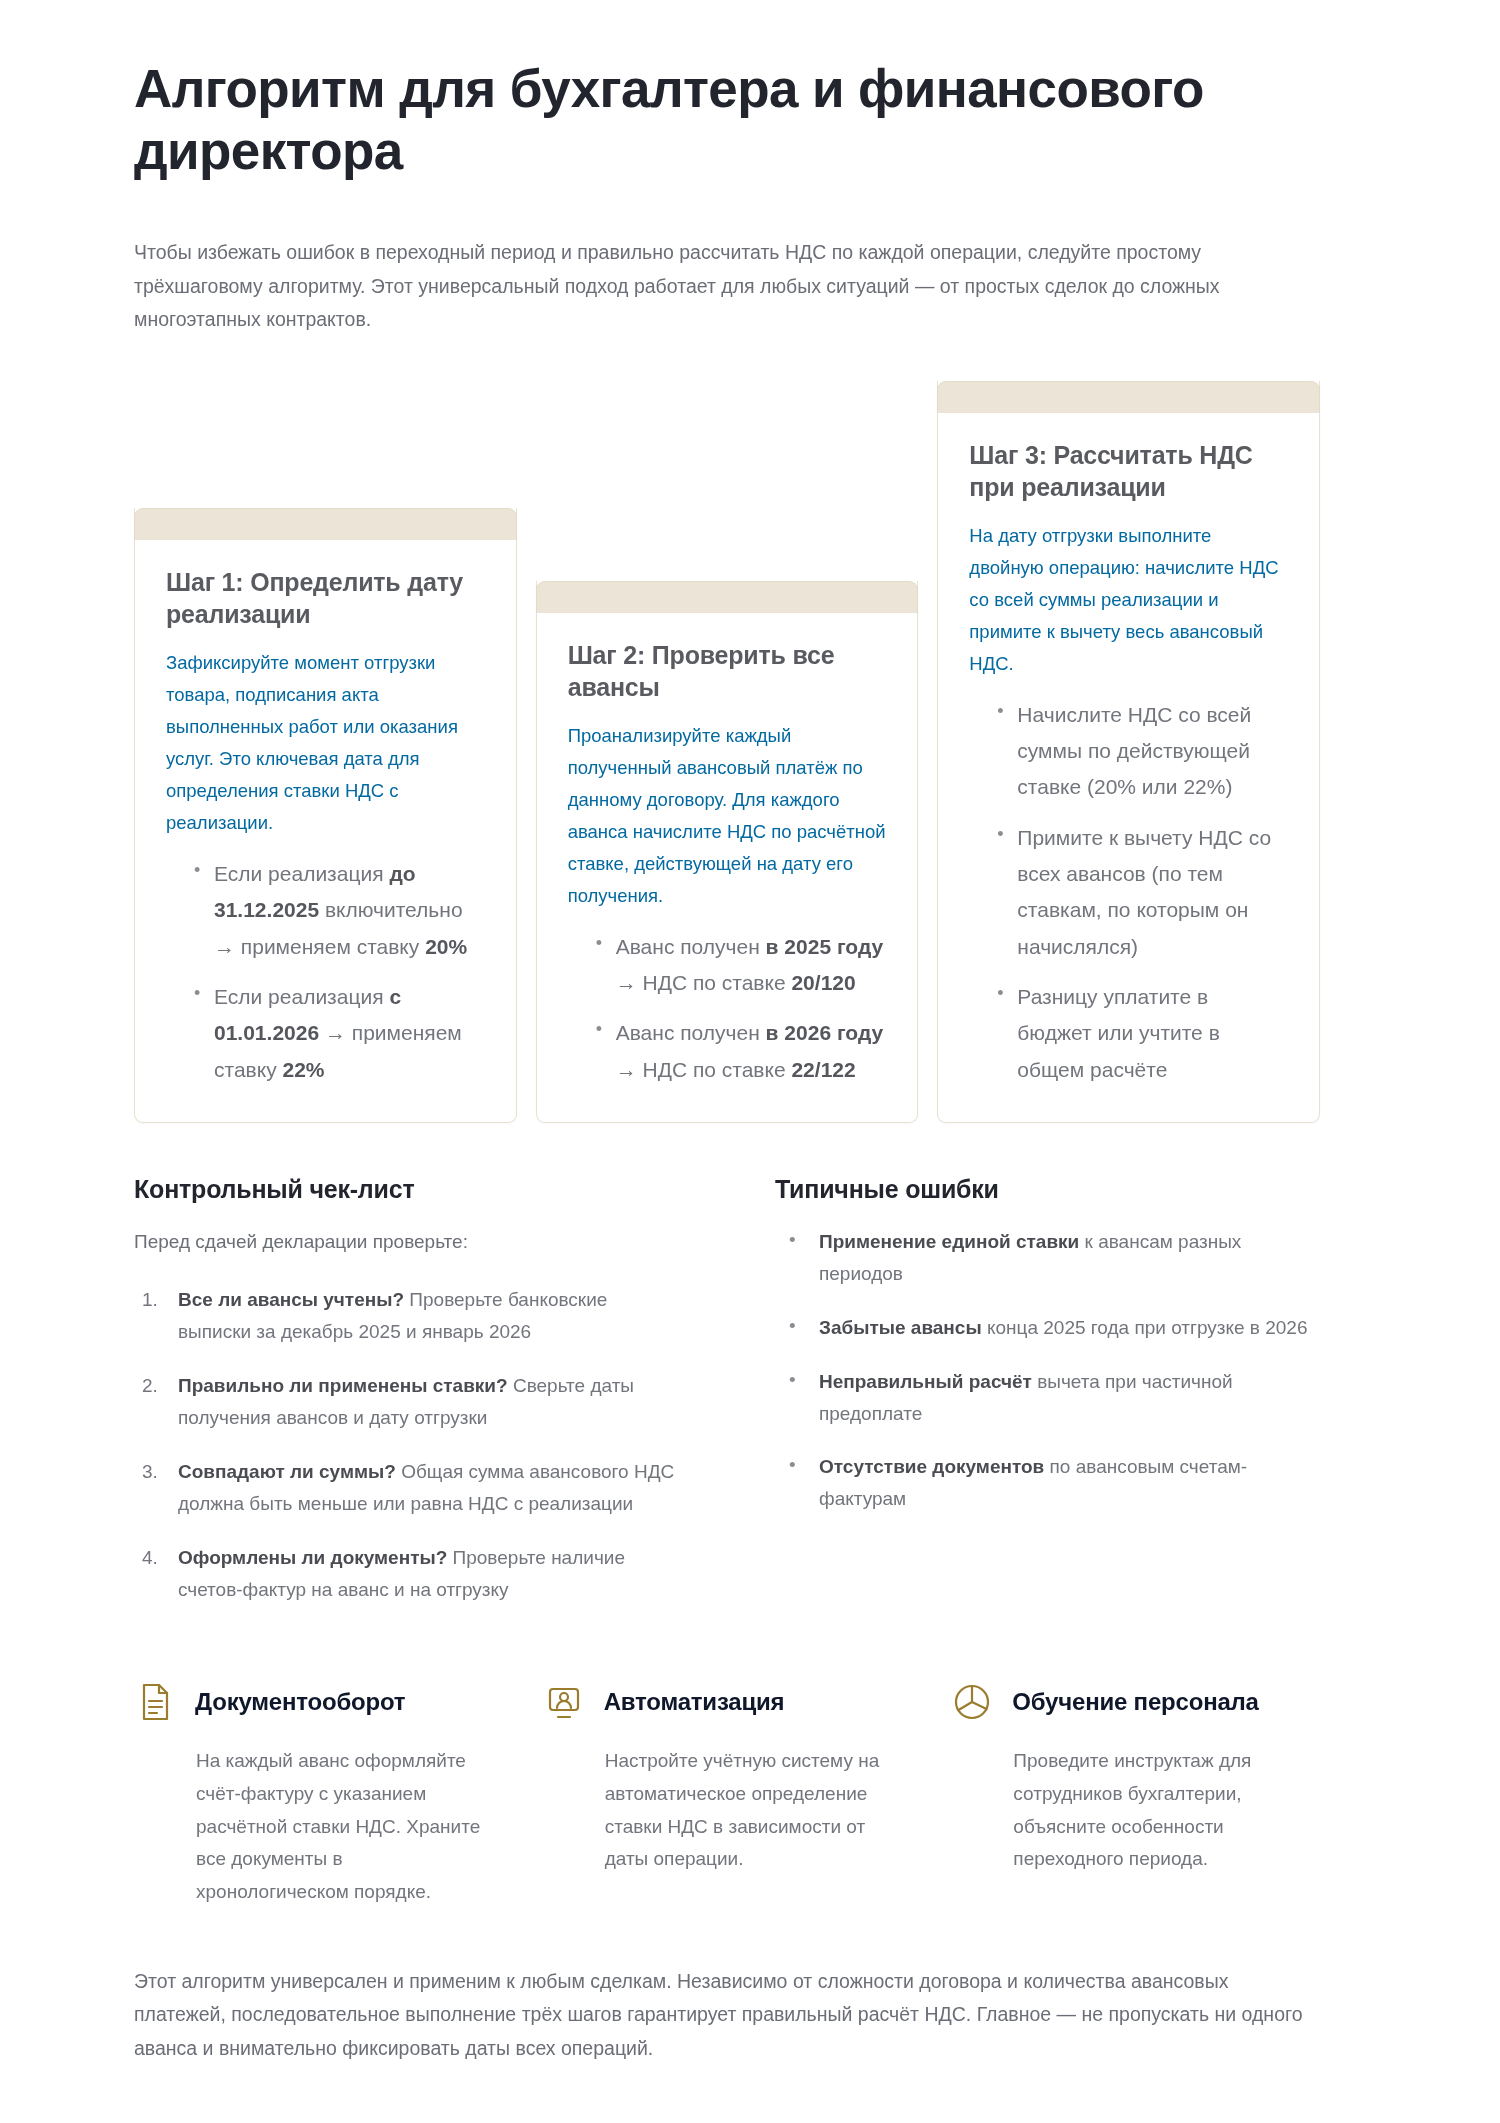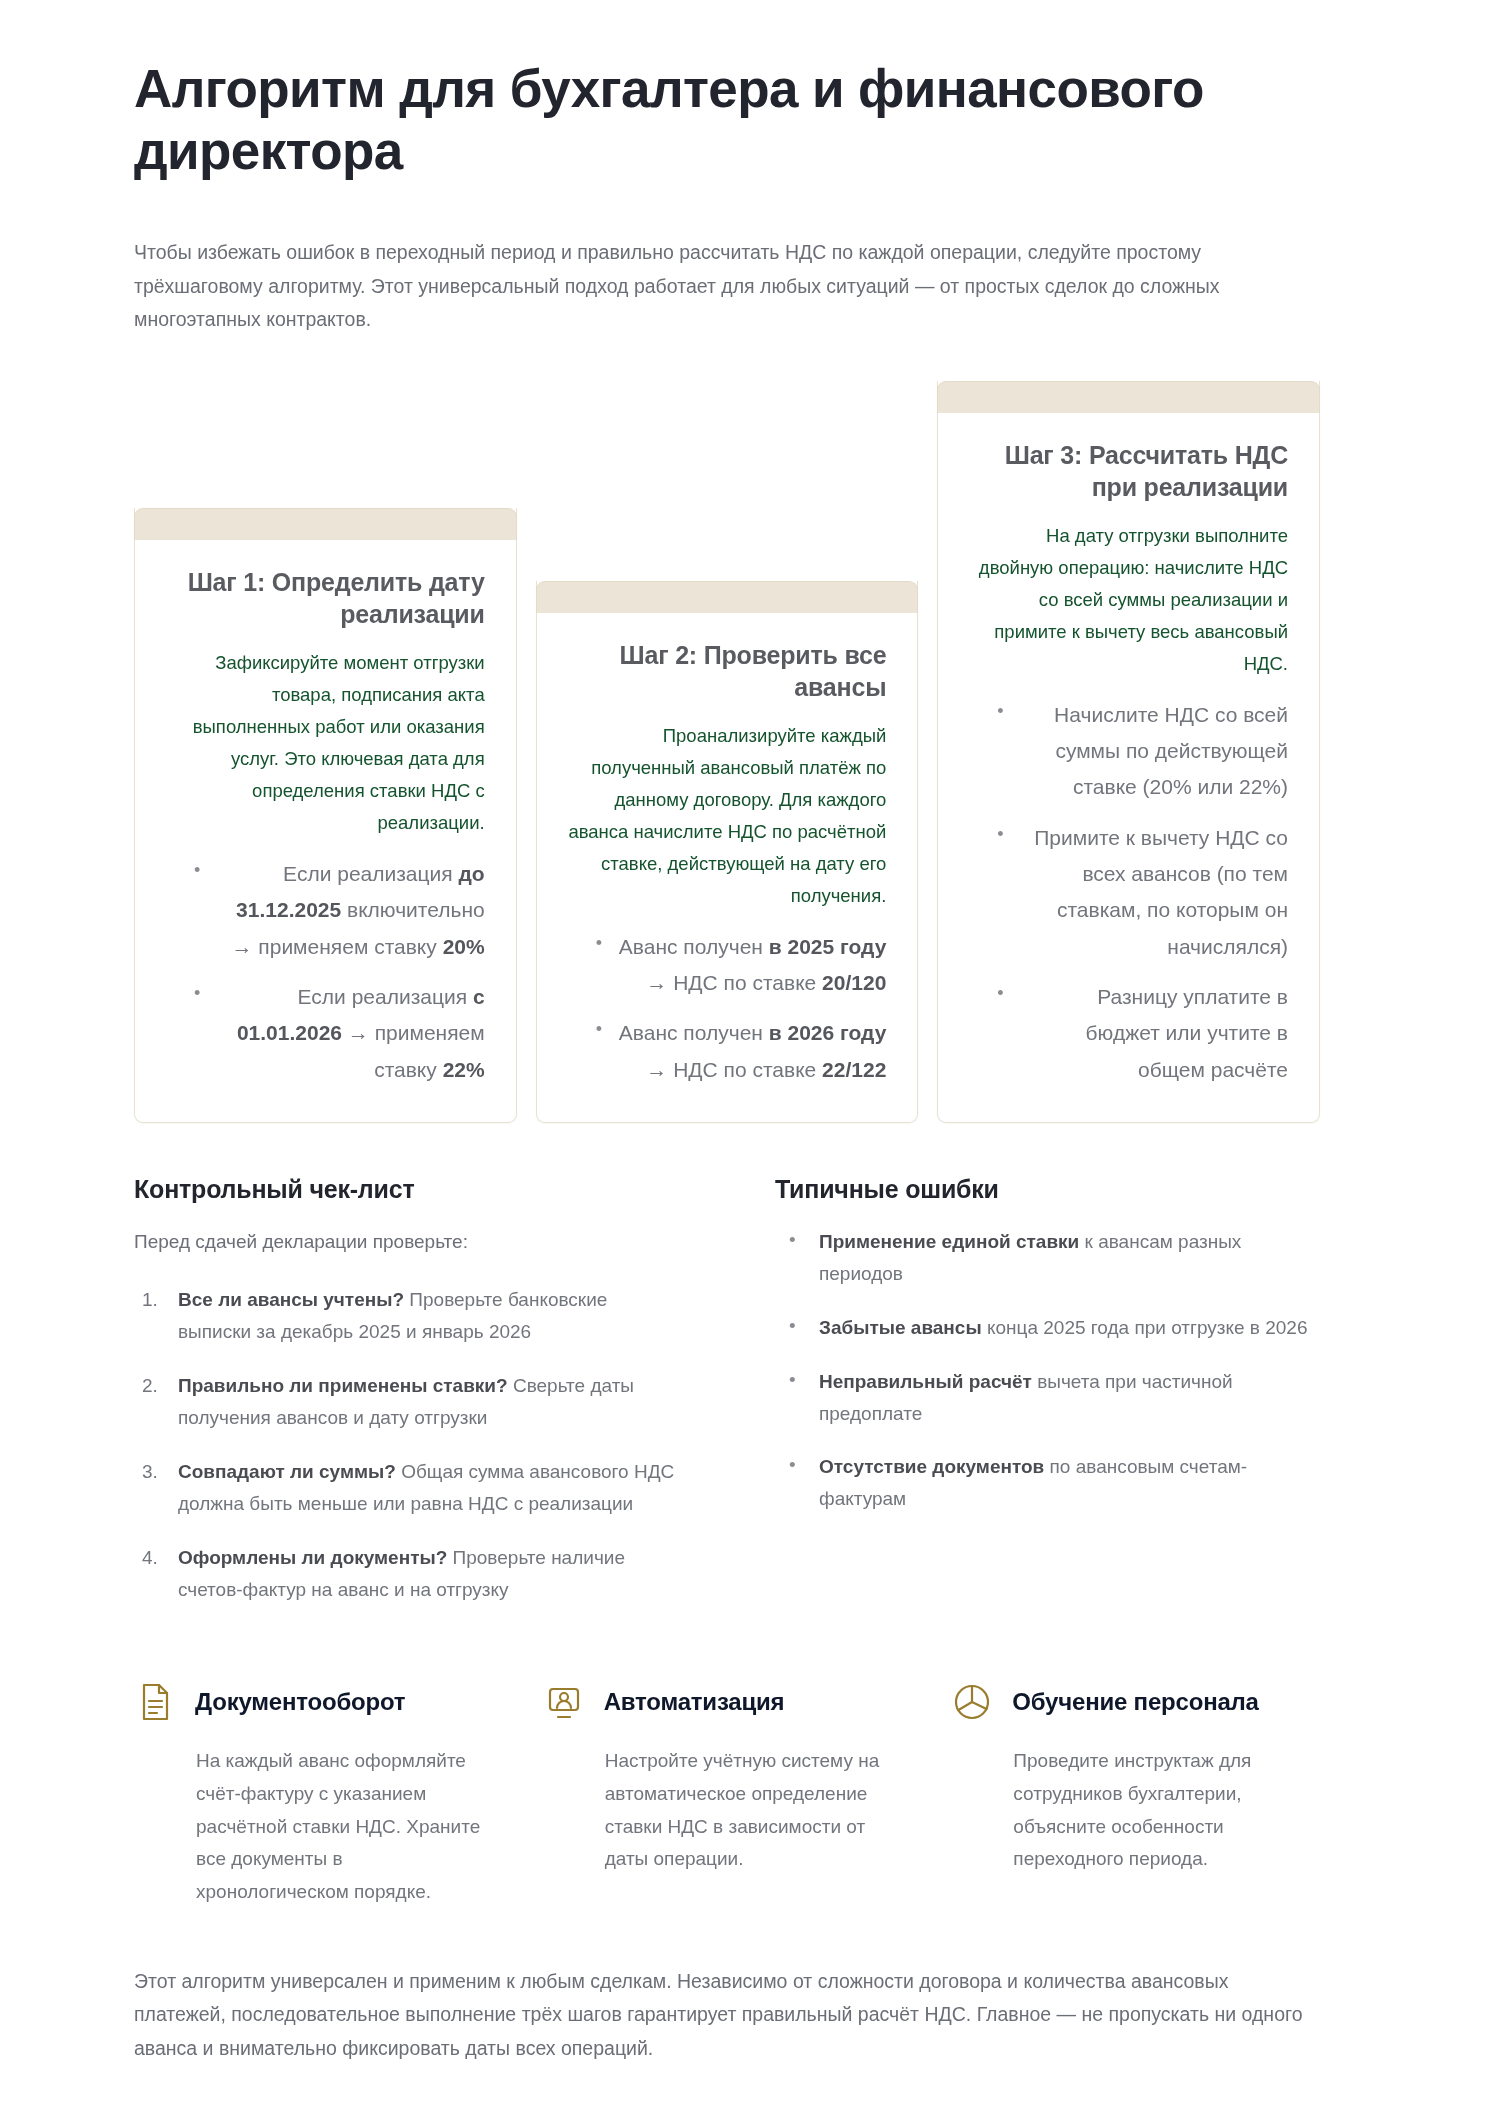--- a/index.html
+++ b/index.html
@@ -61,35 +61,34 @@
   .card-cap {
     height: 31px;
     background: #ece5d7;
     border: 1px solid #e3dac7;
     border-bottom: none;
     border-radius: 9px 9px 0 0;
     margin: 0 -1px;
   }
   .card-body {
     padding: 26px 31px 34px 31px;
-    text-align: right;
   }
   .card-title {
     font-size: 25px;
     line-height: 1.3;
     font-weight: 700;
     color: #595b60;
     margin: 0 0 16px 0;
     font-stretch: condensed;
     letter-spacing: -0.2px;
   }
   .card-text {
     font-size: 18.5px;
     line-height: 1.73;
-    color: #14532d;
+    color: #0369a1;
     margin: 0;
   }
   .card ul {
     margin: 17px 0 0 0;
     padding-left: 28px;
     list-style: none;
   }
   .card ul li {
     font-size: 21px;
     line-height: 1.73;

